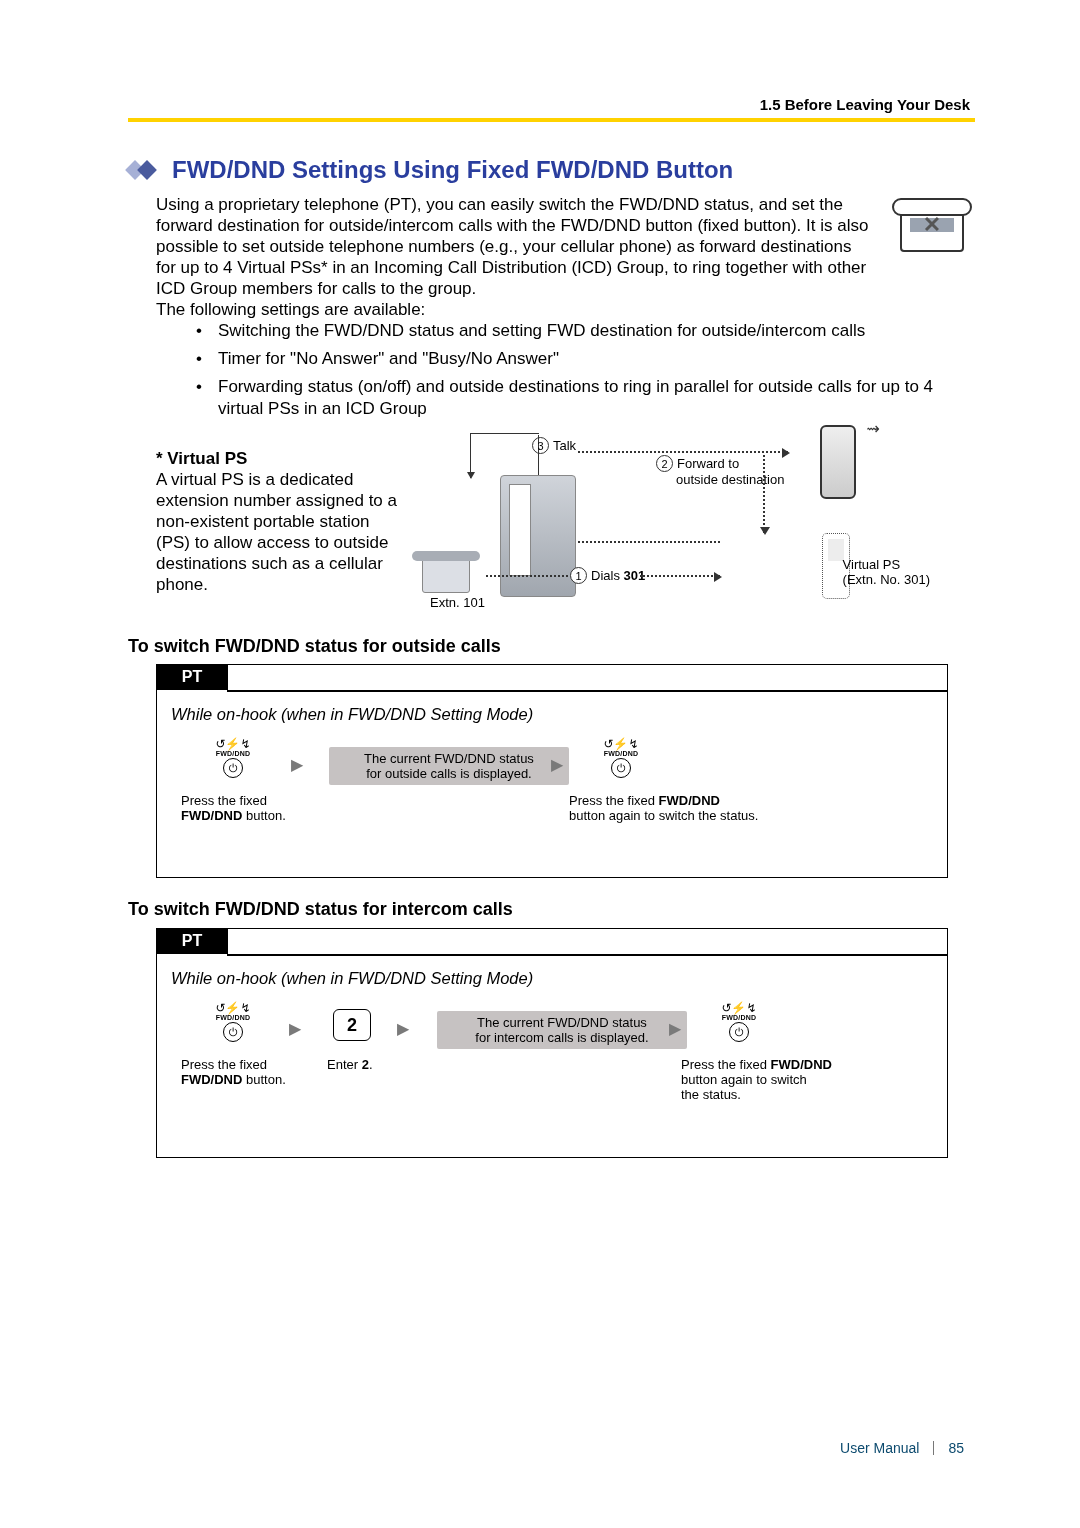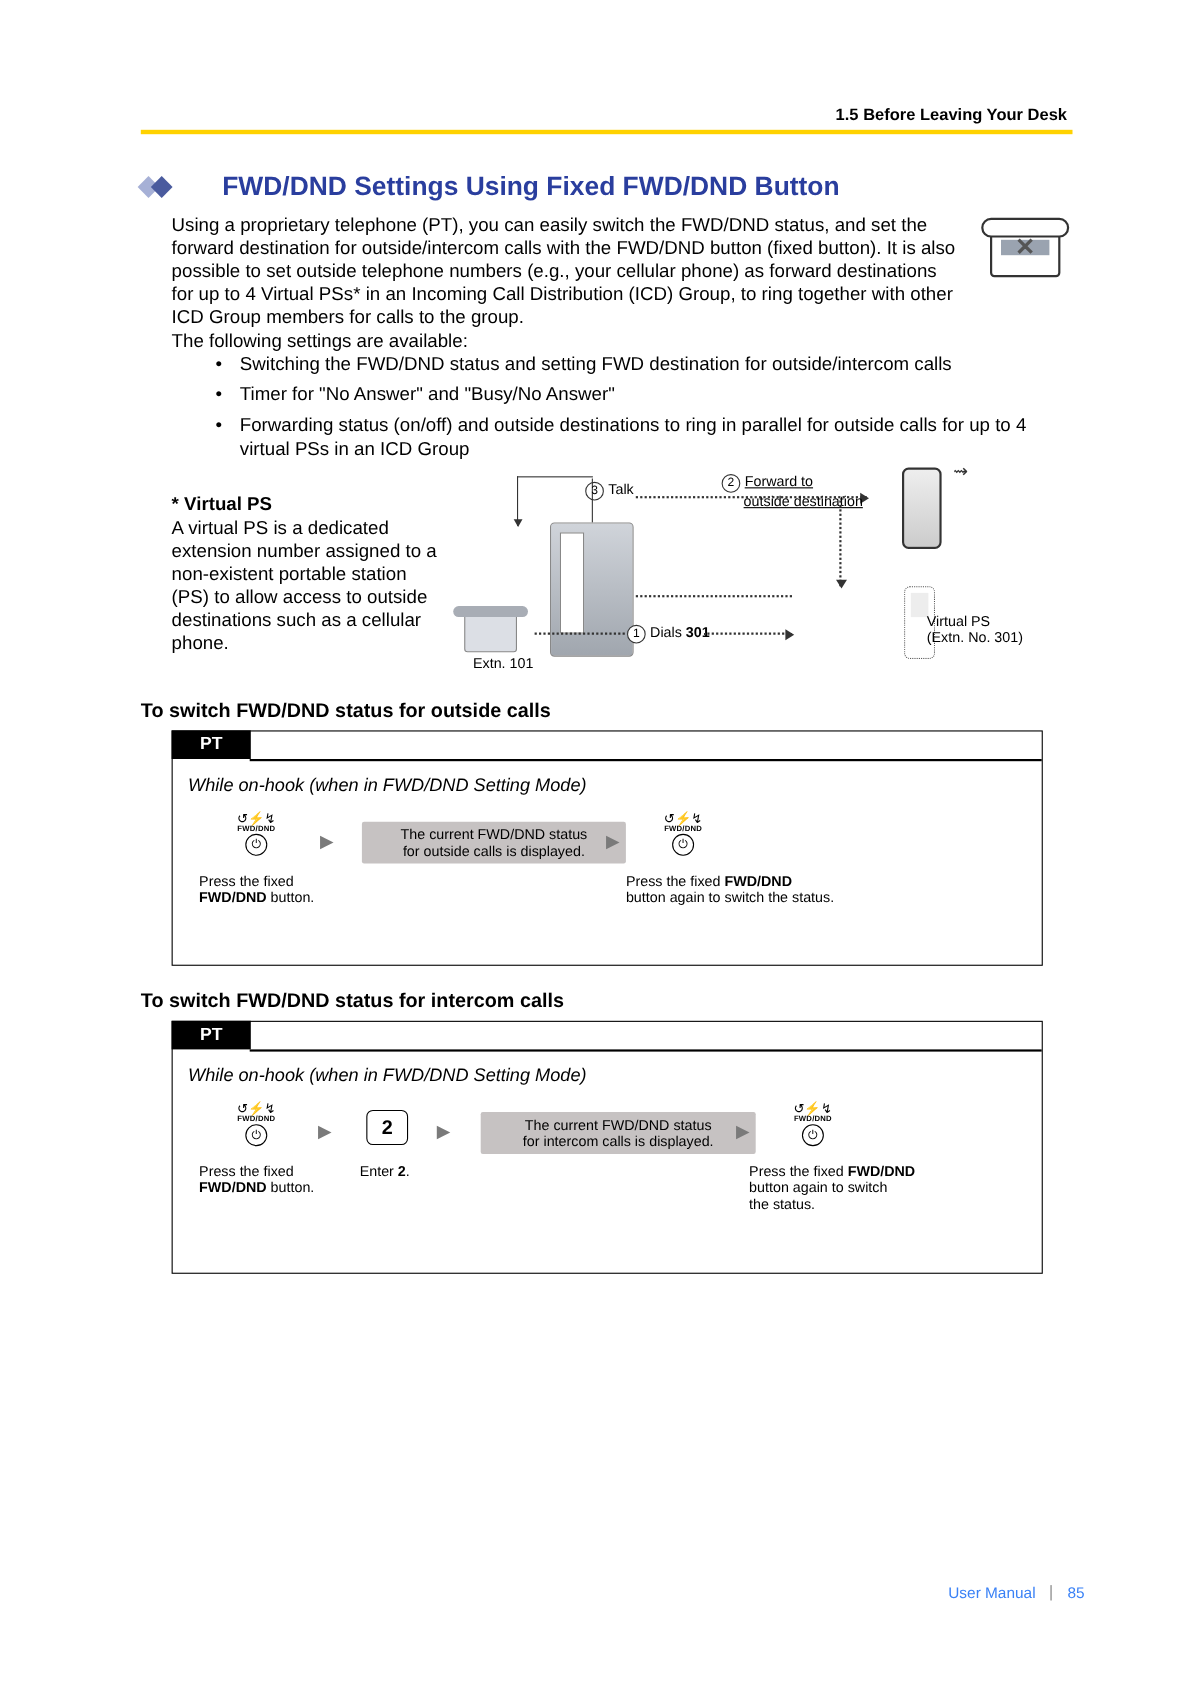--- a/index.html
+++ b/index.html
@@ -16,21 +16,21 @@
     position: relative;
     width: 1080px;
     height: 1516px;
   }
   .top-bar { position: absolute; left: 128px; right: 105px; top: 118px; height: 4px; background: #ffd200; }
   .header-right {
     position: absolute; right: 110px; top: 96px;
     font-size: 15px; font-weight: bold; text-align: right;
   }
   .title-row {
-    position: absolute; left: 128px; top: 156px; display:flex; align-items:center;gap:30px;
+    position: absolute; left: 128px; top: 156px; display:flex; align-items:center;
   }
   .diamond-block { position: relative; width: 38px; height: 24px; }
   .diamond {
     position: absolute; width: 14px; height: 14px; transform: rotate(45deg);
     background: #4a5b9e;
   }
   .diamond.light { background: #a6b0d6; }
   .title {
     margin-left: 6px;
     font-size: 24px; font-weight: bold; color: #2a3e9e;
@@ -64,21 +64,21 @@
   
   .pbx { position:absolute; left:90px; top:50px; width:74px; height:120px; background:linear-gradient(#d0d4da,#a0a6ae); border-radius:4px; border:1px solid #888;}
   .pbx::after { content:""; position:absolute; left:8px; top:8px; width:20px; height:90px; background:#fff; border:1px solid #888; }
   .talk-label { position:absolute; left:122px; top:12px; font-size:13px; }
   .talk-label .circ { display:inline-flex; width:15px; height:15px; border:1px solid #333; border-radius:50%; font-size:11px; align-items:center; justify-content:center; margin-right:4px;}
   .talk-line { position:absolute; left:128px; top:10px; width:1px; height:40px; border-left:1px solid #333;}
   .talk-arrow-down { position:absolute; left:60px; top:8px; width:68px; height:44px; border-top:1px solid #333; border-left:1px solid #333;}
   .talk-arrow-down::after { content:""; position:absolute; left:-4px; bottom:-1px; border-top:7px solid #333; border-left:4px solid transparent; border-right:4px solid transparent;}
   .fwd-dots-top { position:absolute; left:168px; top:26px; width:210px; border-top:2px dotted #333;}
   .fwd-dots-top::after { content:""; position:absolute; right:-2px; top:-5px; border-left:8px solid #333; border-top:5px solid transparent; border-bottom:5px solid transparent;}
-  .fwd-label { position:absolute; left:246px; top:5px; font-size:13px;text-decoration:underline; }
+  .fwd-label { position:absolute; left:246px; top:30px; font-size:13px; }
   .fwd-label .circ { display:inline-flex; width:15px; height:15px; border:1px solid #333; border-radius:50%; font-size:11px; align-items:center; justify-content:center; margin-right:4px;}
   .cell { position:absolute; right:94px; top:0; width:32px; height:70px; border:2px solid #333; border-radius:6px; background:linear-gradient(#eee,#ccc); }
   .cell::before { content:""; position:absolute; right:-10px; top:-10px; font-size:14px; }
   .cell-wave { position:absolute; right:70px; top:-6px; font-size:16px; color:#333;}
   .vps-phone { position:absolute; right:100px; top:108px; width:26px; height:64px; border:1px dotted #555; border-radius:5px; }
   .vps-phone::after { content:""; position:absolute; left:5px; top:5px; right:5px; height:22px; background:#ededed;}
   .vps-label { position:absolute; right:20px; top:132px; font-size:13px; text-align:left;}
   .ext-phone { position:absolute; left:4px; top:120px; width:64px; height:48px;}
   .ext-phone .base { position:absolute; left:8px; right:8px; top:12px; bottom:0; background:#dcdfe5; border:1px solid #888; border-radius:3px;}
   .ext-phone .handset2 { position:absolute; left:-2px; top:6px; width:68px; height:10px; background:#a8adb5; border-radius:6px;}
@@ -128,21 +128,21 @@
   .desc-box {
     position:absolute; background:#c6c2c2; font-size:13px; padding:4px 20px; text-align:center; line-height:15px; border-radius:2px;
   }
   .cap { position:absolute; font-size:13px; line-height:15px; }
   .keycap {
     position:absolute; width:36px; height:30px; border:1.5px solid #000; border-radius:6px;
     display:flex; align-items:center; justify-content:center; font-size:18px; font-weight:bold;
   }
 
   .footer {
-    position:absolute; right:94px; bottom:60px; font-size:14px; color:#3b82f6; display:flex; align-items:center;
+    position:absolute; right:116px; bottom:60px; font-size:14px; color:#0c4a6e; display:flex; align-items:center;
   }
   .footer .sep { margin: 0 14px; width:1px; height:14px; background:#777; display:inline-block;}
 </style>
 </head>
 <body>
 
 <div class="page">
 
   <div class="top-bar"></div>
   <div class="header-right">1.5 Before Leaving Your Desk</div>

